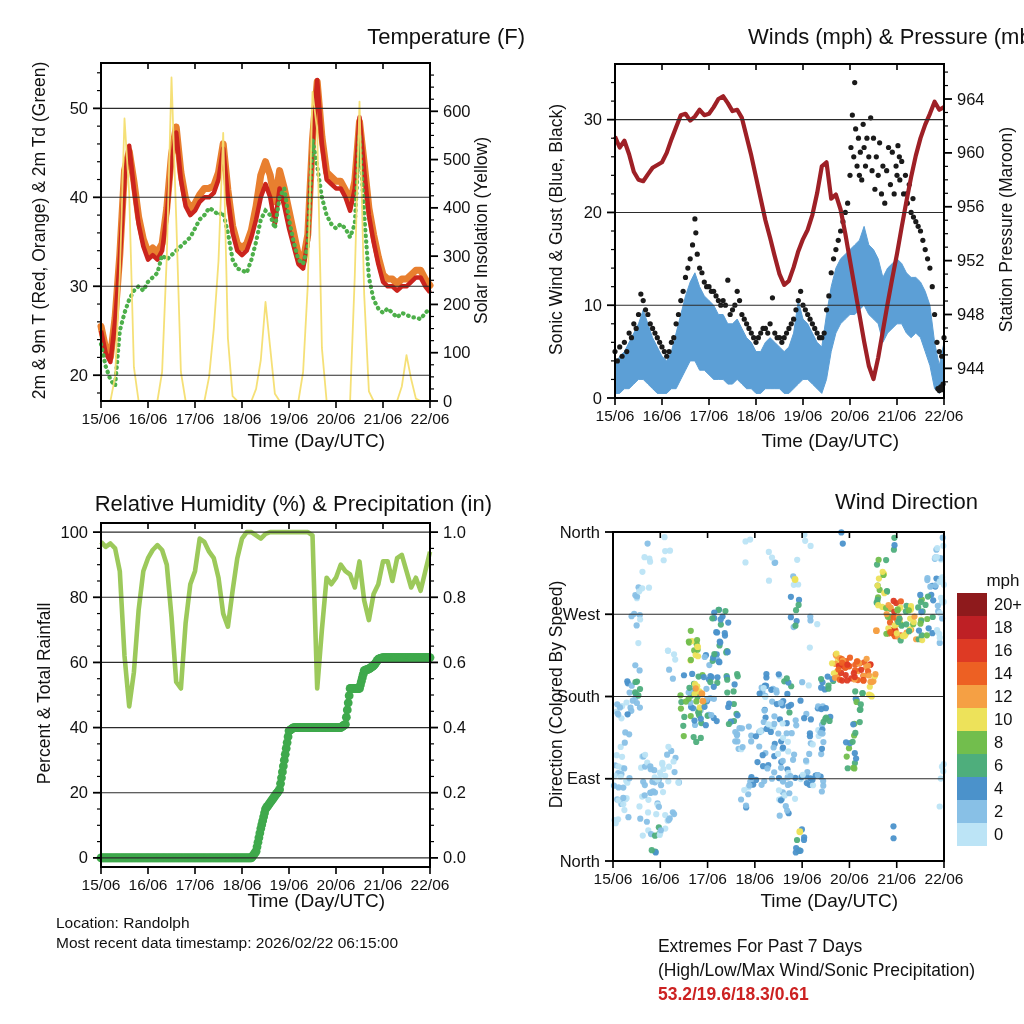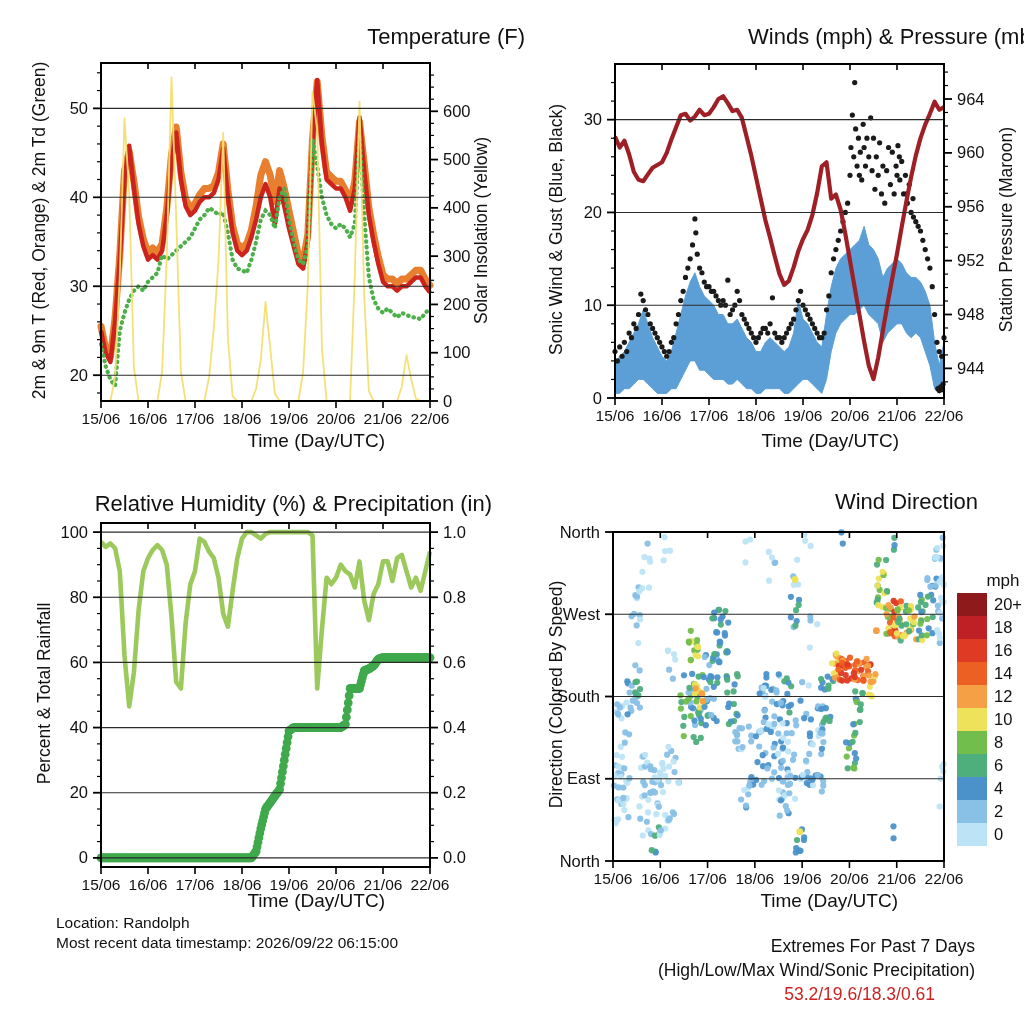--- a/index.html
+++ b/index.html
@@ -3,22 +3,22 @@
 <meta charset="utf-8">
 <style>
   html,body{margin:0;padding:0;background:#fff;}
   .canvas{position:relative;width:1024px;height:1024px;background:#fff;overflow:hidden;
           font-family:"Liberation Sans",sans-serif;color:#111;}
   svg{position:absolute;left:0;top:0;}
   .title{position:absolute;text-align:right;font-size:22px;white-space:nowrap;}
   .xlabel{position:absolute;text-align:right;font-size:19px;width:240px;white-space:nowrap;}
   .ylabel{position:absolute;width:360px;text-align:center;font-size:17.5px;transform:rotate(-90deg);white-space:nowrap;}
   .footer{position:absolute;left:20px;top:913px;font-size:15.5px;line-height:19.6px;margin-left:36px;}
-  .extremes{position:absolute;right:49px;top:934px;text-align:right;font-size:17.5px;line-height:24px;}
-  .extremes .vals{font-weight:normal;}
+  .extremes{position:absolute;right:49px;top:934px;text-align:left;font-size:17.5px;line-height:24px;}
+  .extremes .vals{font-weight:bold;}
   text{font-family:"Liberation Sans",sans-serif;fill:#111;}
 </style>
 </head>
 <body>
 
 <div class="canvas">
   <svg id="plot-svg" width="1024" height="1024" viewBox="0 0 1024 1024">
       <g>
         <path d="M101.0,326.3L105.7,348.5L110.4,357.4L115.1,317.4L119.8,255.1L124.5,170.6L129.2,151.1L133.9,181.3L138.6,216.9L143.3,239.1L148.0,252.5L152.7,248.0L157.4,252.5L162.1,243.6L166.8,208.0L171.5,154.6L176.2,127.0L180.9,172.4L185.6,199.1L190.3,208.0L195.0,203.5L199.7,194.6L204.4,188.4L209.1,188.4L213.8,185.7L218.5,172.4L223.2,143.9L227.9,190.2L232.6,225.8L237.3,243.6L242.0,248.0L246.7,243.6L251.4,230.2L256.1,206.2L260.8,175.1L265.5,161.7L270.2,175.1L274.9,201.8L279.6,170.6L284.3,188.4L289.0,210.7L293.7,232.9L298.4,255.1L303.1,261.4L307.8,234.7L312.5,139.5L317.2,81.7L321.9,136.8L326.6,172.4L331.3,176.9L336.0,181.3L340.7,181.3L345.4,190.2L350.1,203.5L354.8,181.3L359.5,121.7L364.2,163.5L368.9,208.0L373.6,234.7L378.3,256.9L383.0,274.7L387.7,279.1L392.4,279.1L397.1,283.6L401.8,279.1L406.5,279.1L411.2,274.7L415.9,270.2L420.6,270.2L425.3,279.1L430.0,285.4" stroke="#E87F2F" stroke-width="7" fill="none" stroke-linejoin="round" stroke-linecap="round"></path>
         <path d="M101.0,330.7L105.7,353.0L110.4,361.9L115.1,321.8L119.8,259.6L124.5,179.5L129.2,145.7L133.9,188.4L138.6,224.0L143.3,246.2L148.0,259.6L152.7,255.1L157.4,259.6L162.1,250.7L166.8,215.1L171.5,161.7L176.2,132.4L180.9,179.5L185.6,206.2L190.3,215.1L195.0,210.7L199.7,201.8L204.4,197.3L209.1,197.3L213.8,192.9L218.5,179.5L223.2,148.4L227.9,197.3L232.6,232.9L237.3,250.7L242.0,255.1L246.7,250.7L251.4,237.3L256.1,219.5L260.8,197.3L265.5,184.0L270.2,197.3L274.9,224.0L279.6,188.4L284.3,206.2L289.0,228.4L293.7,246.2L298.4,264.0L303.1,268.5L307.8,241.8L312.5,143.9L317.2,79.9L321.9,143.9L326.6,179.5L331.3,184.0L336.0,188.4L340.7,188.4L345.4,197.3L350.1,210.7L354.8,188.4L359.5,117.3L364.2,170.6L368.9,215.1L373.6,241.8L378.3,264.0L383.0,281.8L387.7,286.3L392.4,286.3L397.1,290.7L401.8,286.3L406.5,286.3L411.2,281.8L415.9,277.4L420.6,277.4L425.3,286.3L430.0,292.5" stroke="#CB241D" stroke-width="4.5" fill="none" stroke-linejoin="round"></path>
@@ -1638,21 +1638,21 @@
 
   <div class="ylabel" style="left:-141px;top:220px">2m &amp; 9m T (Red, Orange) &amp; 2m Td (Green)</div>
   <div class="ylabel" style="left:301px;top:220px">Solar Insolation (Yellow)</div>
   <div class="ylabel" style="left:376px;top:219px">Sonic Wind &amp; Gust (Blue, Black)</div>
   <div class="ylabel" style="left:826px;top:219px">Station Pressure (Maroon)</div>
   <div class="ylabel" style="left:-136px;top:683px">Percent &amp; Total Rainfall</div>
   <div class="ylabel" style="left:376px;top:684px">Direction (Colored By Speed)</div>
 
   <div class="footer">
     <div>Location: Randolph</div>
-    <div>Most recent data timestamp: 2026/09/22 06:15:00</div>
+    <div>Most recent data timestamp: 2026/02/22 06:15:00</div>
   </div>
 
   <div class="extremes">
     <div>Extremes For Past 7 Days</div>
     <div>(High/Low/Max Wind/Sonic Precipitation)</div>
     <div class="vals" style="padding-right: 40px; color: rgb(204, 34, 34);">53.2/19.6/18.3/0.61</div>
   </div>
 </div>
 
 </body></html>

